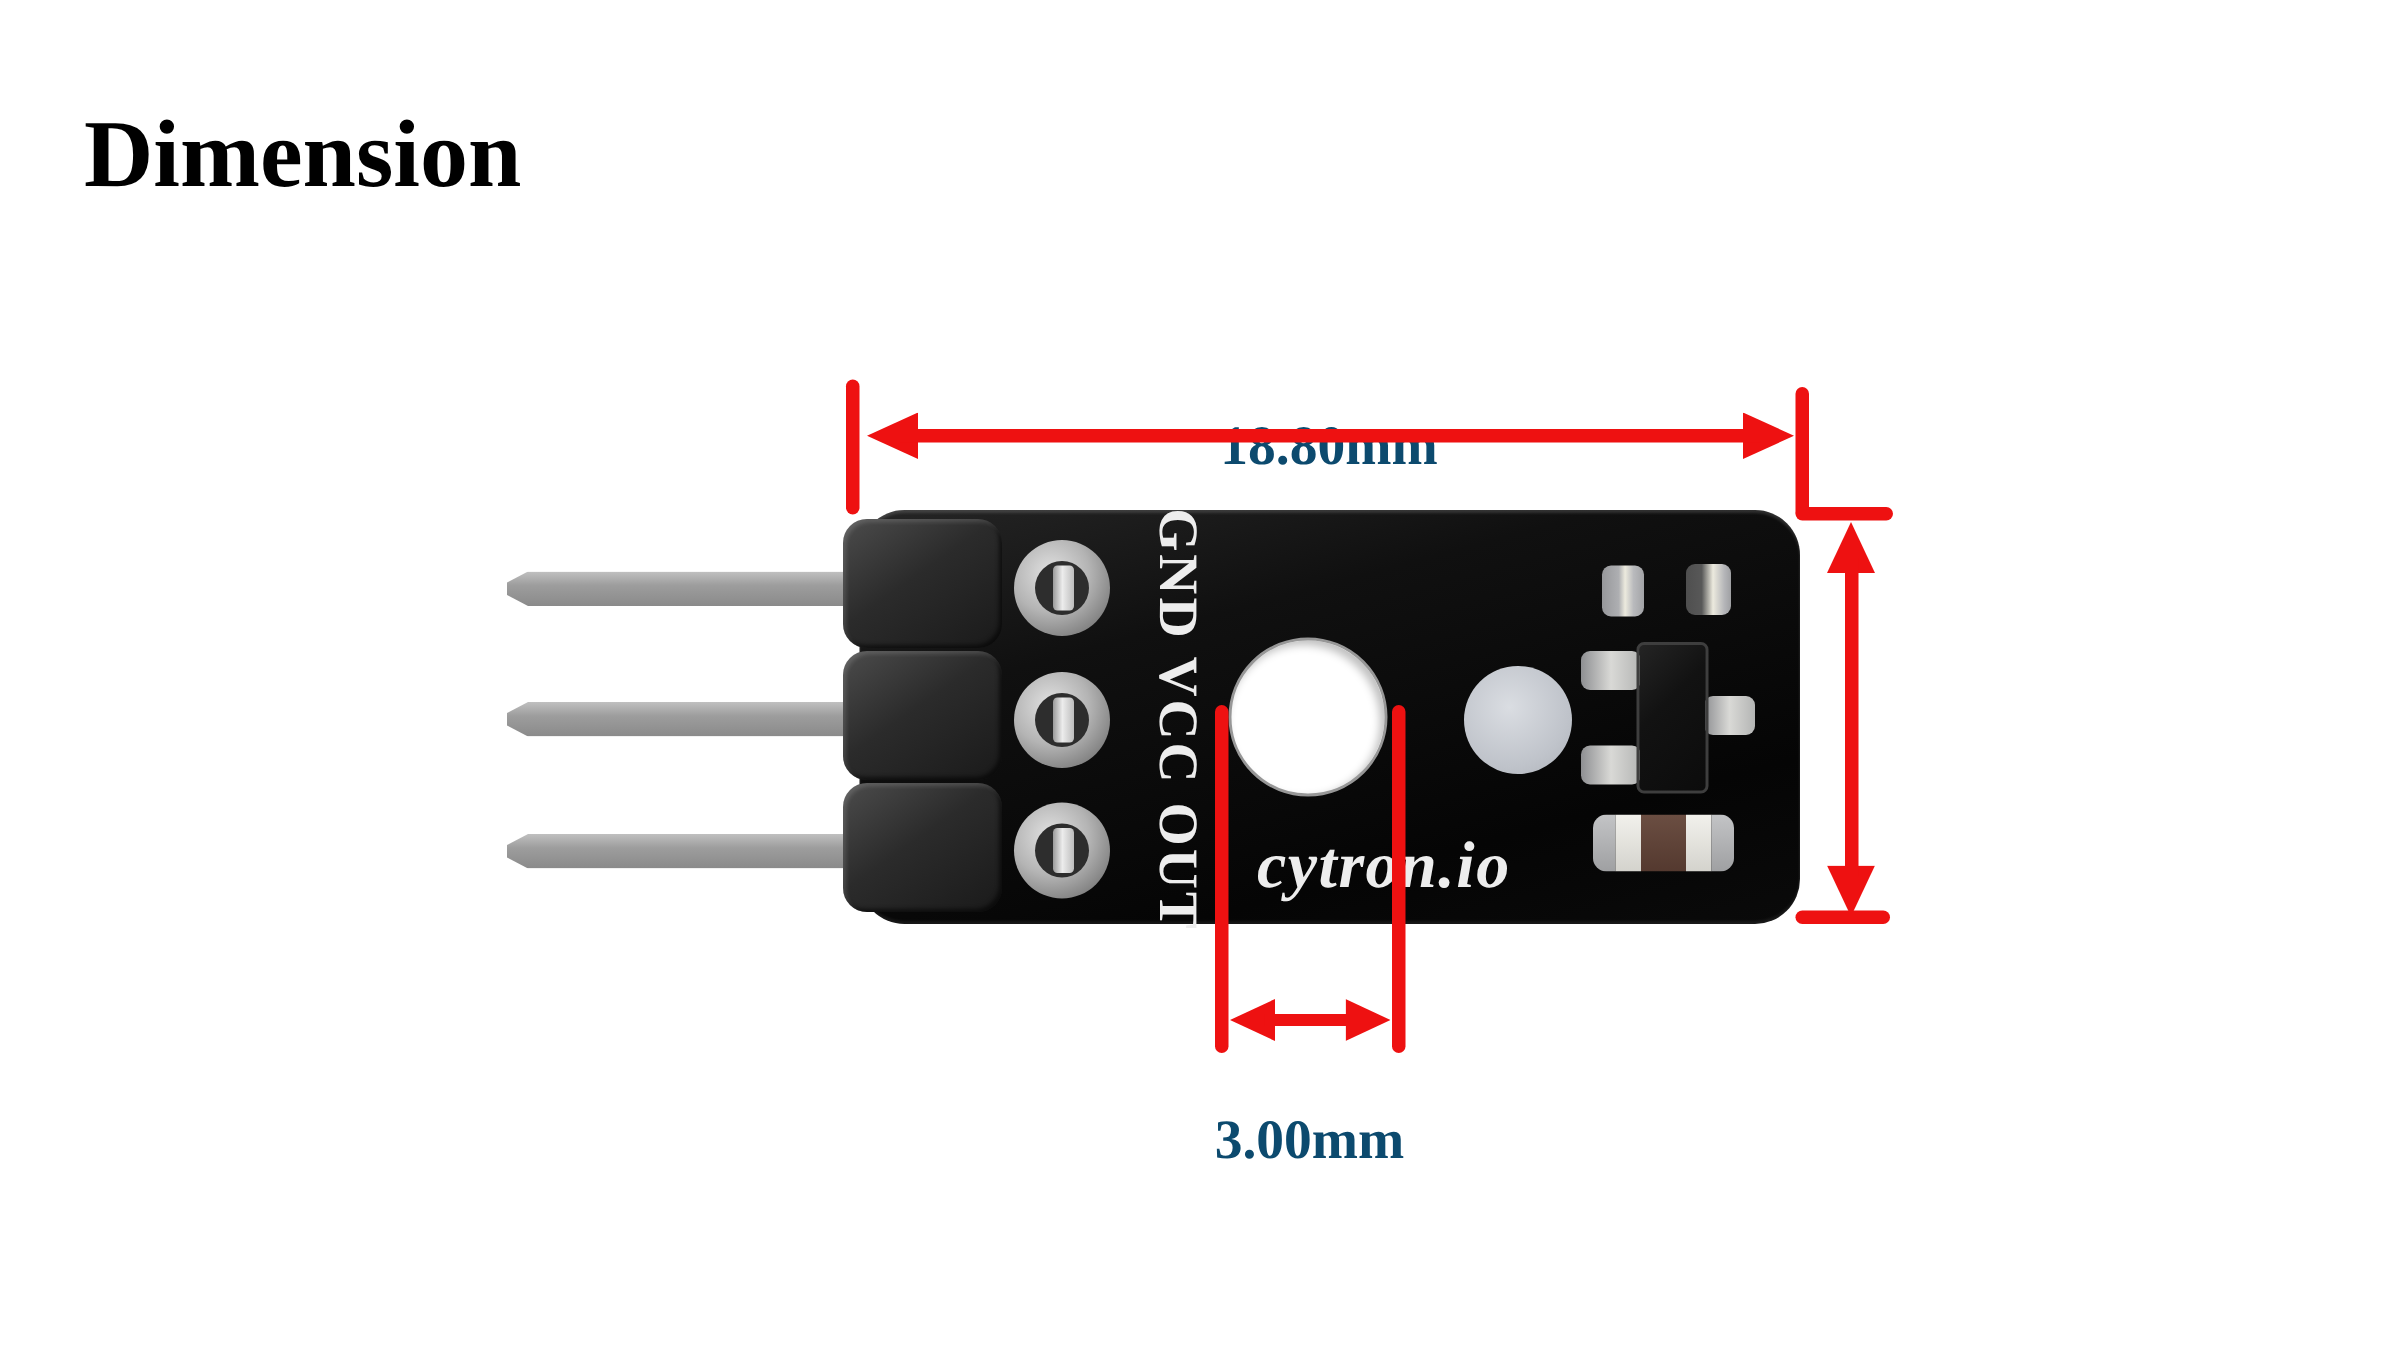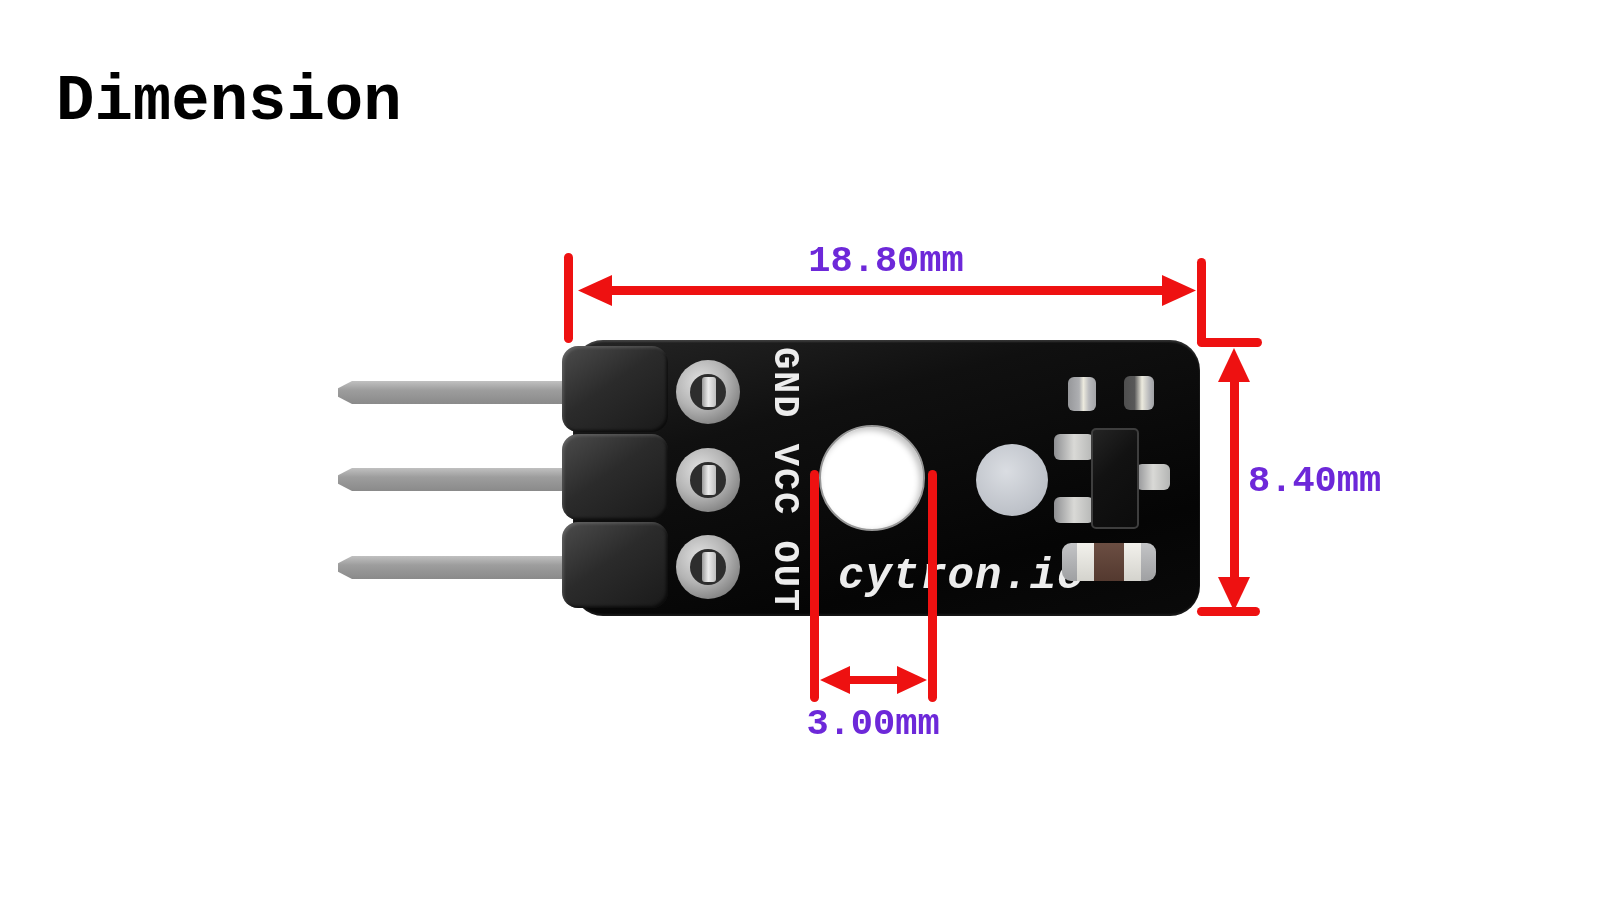--- a/index.html
+++ b/index.html
@@ -1,19 +1,19 @@
 <!DOCTYPE html>
 <html><head>
 <meta charset="utf-8">
 <style>
   * { margin:0; padding:0; box-sizing:border-box; }
   html,body { background:#fff; }
   .canvas {
     position:relative; width:1600px; height:900px; background:#ffffff;
-    overflow:hidden; font-family:Liberation Mono, monospace;
+    overflow:hidden; font-family:Liberation Serif, serif;
   }
   .abs { position:absolute; }
 
   
   .page-title {
     position:absolute; left:56px; top:66px;
     font-size:64px; font-weight:900; color:#000;
     letter-spacing:0px;
   }
 
@@ -103,21 +103,21 @@
   .res-body { flex:1; background:linear-gradient(180deg,#6b4e42,#54392f); }
 
   
   .red { position:absolute; background:#ee1111; border-radius:5px; }
   .arrow { position:absolute; background:#ee1111; border-radius:0; }
   .arrow-left  { clip-path:polygon(100% 0, 100% 100%, 0 50%); }
   .arrow-right { clip-path:polygon(0 0, 0 100%, 100% 50%); }
   .arrow-up    { clip-path:polygon(0 100%, 100% 100%, 50% 0); }
   .arrow-down  { clip-path:polygon(0 0, 100% 0, 50% 100%); }
   .dim-label {
-    position:absolute; color:#6d28d9; font-weight:bold; font-size:37px; white-space:nowrap;
+    position:absolute; color:#0c4a6e; font-weight:bold; font-size:37px; white-space:nowrap;margin-top:36px;
   }
 </style>
 </head>
 <body>
 
 <div class="canvas">
 
   <div class="page-title">Dimension</div>
 
   <div class="abs" style="left:0;top:0;width:1600px;height:900px;">
@@ -173,21 +173,20 @@
     <div class="dim-label" style="left:575px;top:240px;width:622px;text-align:center;">18.80mm</div>
     <div class="red" style="left:564px;top:253px;width:9px;height:90px;"></div>
     <div class="red" style="left:1197px;top:258px;width:9px;height:88px;"></div>
     <div class="red" style="left:1197px;top:338px;width:65px;height:9px;"></div>
     <div class="arrow arrow-left" style="left:578px;top:275px;width:34px;height:31px;"></div>
     <div class="arrow arrow-right" style="left:1162px;top:275px;width:34px;height:31px;"></div>
     <div class="red" style="left:600px;top:286px;width:574px;height:9px;border-radius:0;"></div>
   </div>
 
   <div class="abs" style="left:0;top:0;width:1600px;height:900px;">
-    <div class="dim-label" style="left:1248px;top:460px;">8.40mm</div>
     <div class="arrow arrow-up" style="left:1218px;top:348px;width:32px;height:34px;"></div>
     <div class="arrow arrow-down" style="left:1218px;top:577px;width:32px;height:34px;"></div>
     <div class="red" style="left:1230px;top:372px;width:9px;height:212px;border-radius:0;"></div>
     <div class="red" style="left:1197px;top:607px;width:63px;height:9px;"></div>
   </div>
 
   <div class="abs" style="left:0;top:0;width:1600px;height:900px;">
     <div class="red" style="left:810px;top:470px;width:9px;height:232px;"></div>
     <div class="red" style="left:928px;top:470px;width:9px;height:232px;"></div>
     <div class="arrow arrow-left" style="left:820px;top:666px;width:30px;height:28px;"></div>

